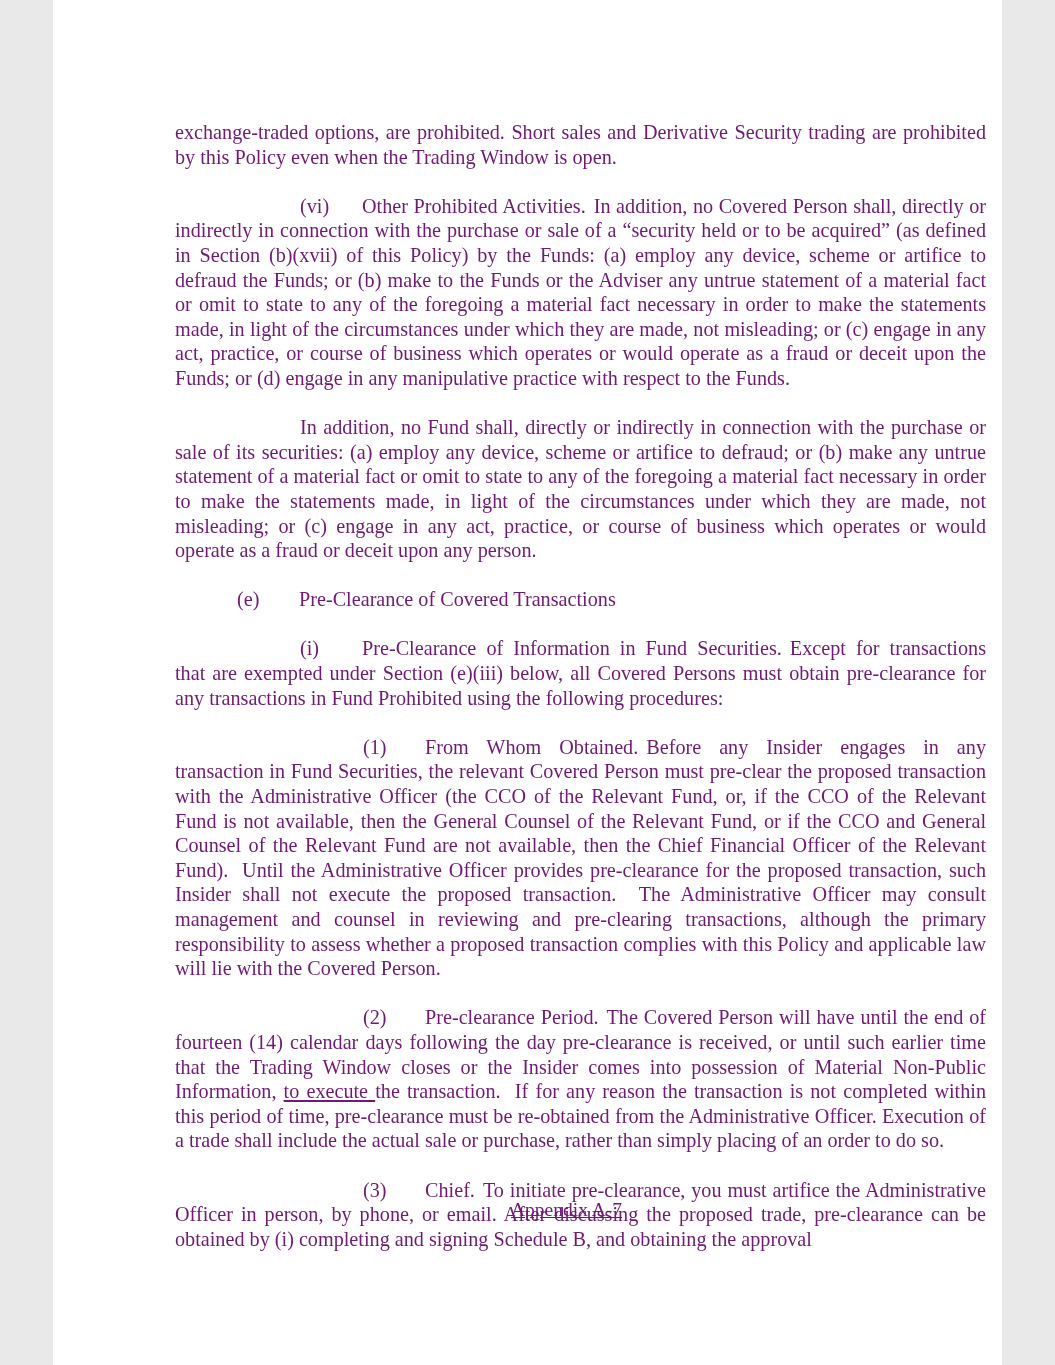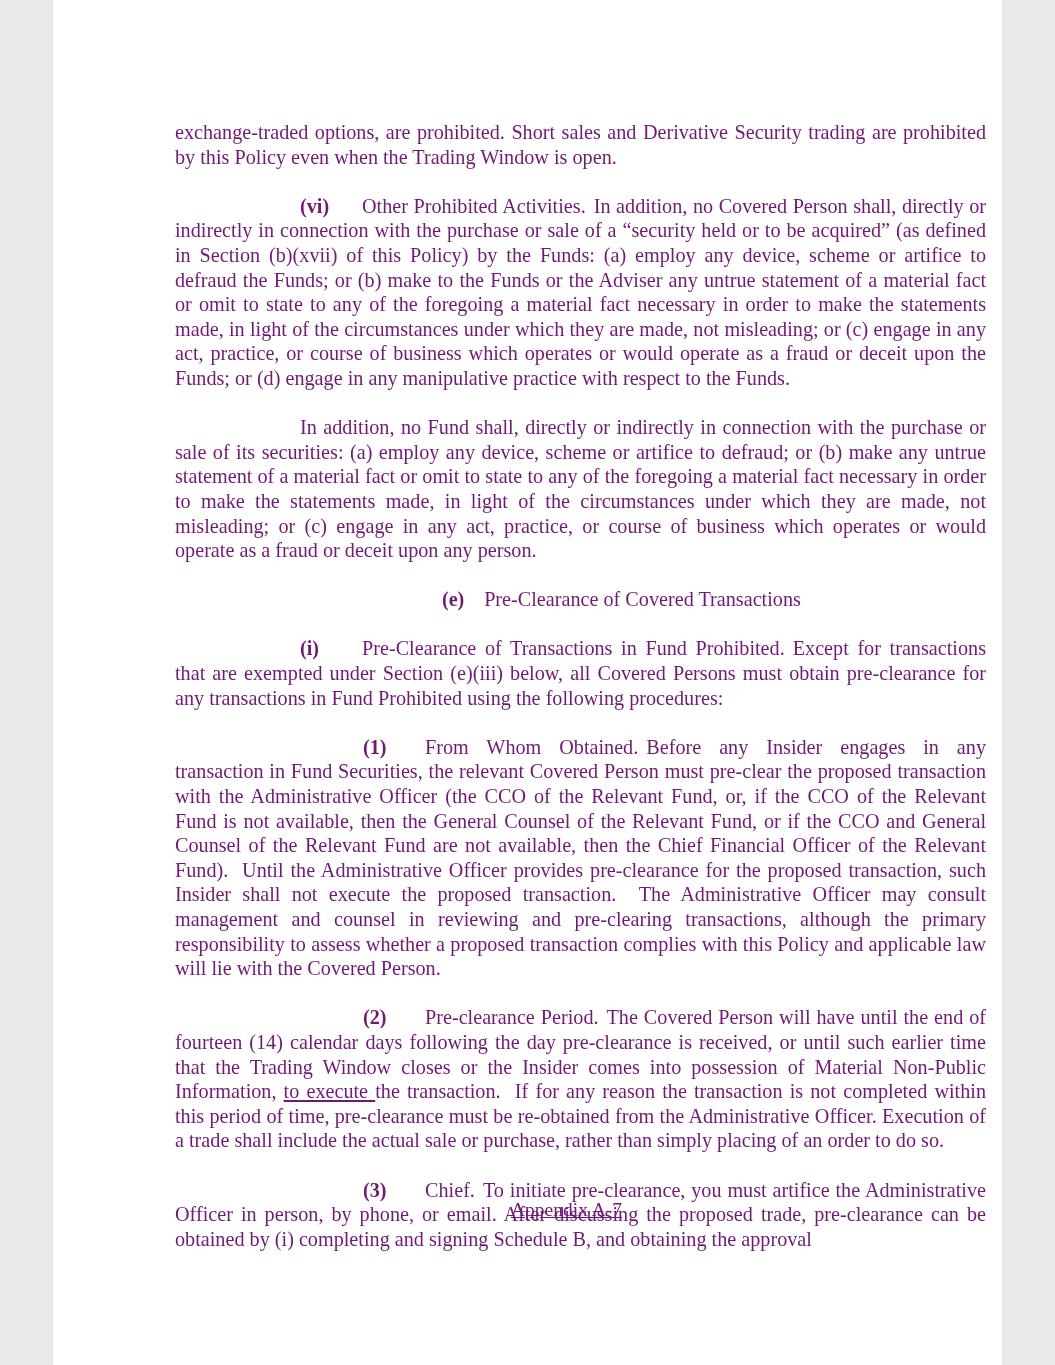--- a/index.html
+++ b/index.html
@@ -24,29 +24,29 @@
     width: 811px;
   }
   p.para {
     margin: 0 0 24.6px 0;
     font-size: 20.2px;
     line-height: 24.6px;
     text-align: justify;
     text-justify: inter-word;
   }
   p.heading {
-    text-align: center;
+    text-align: left;
   }
   .ind62  { text-indent: 62px; }
   .ind125 { text-indent: 125px; }
   .ind188 { text-indent: 188px; }
   .num {
     display: inline-block;
     width: 62px;
-    font-weight: bold;
+    font-weight: normal;
     text-indent: 0;
   }
   b { font-weight: normal; }
   .sgap {
     display: inline-block;
     width: 8px;
   }
   .ul {
     text-decoration: underline;
   }
@@ -68,21 +68,21 @@
   <div class="content">
 
     <p class="para"><span>exchange-traded options, are prohibited. Short sales and Derivative Security trading are prohibited by this Policy even when the Trading Window is open.</span></p>
 
     <p class="para ind125"><span class="num">(vi)</span><b>Other Prohibited Activities.</b><span class="sgap"></span><span>In addition, no Covered Person shall, directly or indirectly in connection with the purchase or sale of a “security held or to be acquired” (as defined in Section (b)(xvii) of this Policy) by the Funds: (a) employ any device, scheme or artifice to defraud the Funds; or (b) make to the Funds or the Adviser any untrue statement of a material fact or omit to state to any of the foregoing a material fact necessary in order to make the statements made, in light of the circumstances under which they are made, not misleading; or (c) engage in any act, practice, or course of business which operates or would operate as a fraud or deceit upon the Funds; or (d) engage in any manipulative practice with respect to the Funds.</span></p>
 
     <p class="para ind125"><span>In addition, no Fund shall, directly or indirectly in connection with the purchase or sale of its securities: (a) employ any device, scheme or artifice to defraud; or (b) make any untrue statement of a material fact or omit to state to any of the foregoing a material fact necessary in order to make the statements made, in light of the circumstances under which they are made, not misleading; or (c) engage in any act, practice, or course of business which operates or would operate as a fraud or deceit upon any person.</span></p>
 
     <p class="para heading ind62"><span class="num">(e)</span><b>Pre-Clearance of Covered Transactions</b></p>
 
-    <p class="para ind125"><span class="num">(i)</span><b>Pre-Clearance of Transactions in Fund Prohibited.</b><span class="sgap"></span><span>Except for transactions that are exempted under Section (e)(iii) below, all Covered Persons must obtain pre-clearance for any transactions in Fund Prohibited using the following procedures:</span></p>
+    <p class="para ind125"><span class="num">(i)</span><b>Pre-Clearance of Information in Fund Securities.</b><span class="sgap"></span><span>Except for transactions that are exempted under Section (e)(iii) below, all Covered Persons must obtain pre-clearance for any transactions in Fund Prohibited using the following procedures:</span></p>
 
     <p class="para ind188"><span class="num">(1)</span><b>From Whom Obtained.</b><span class="sgap"></span><span>Before any Insider engages in any transaction in Fund Securities, the relevant Covered Person must pre-clear the proposed transaction with the Administrative Officer (the CCO of the Relevant Fund, or, if the CCO of the Relevant Fund is not available, then the General Counsel of the Relevant Fund, or if the CCO and General Counsel of the Relevant Fund are not available, then the Chief Financial Officer of the Relevant Fund). &nbsp;Until the Administrative Officer provides pre-clearance for the proposed transaction, such Insider shall not execute the proposed transaction. &nbsp;The Administrative Officer may consult management and counsel in reviewing and pre-clearing transactions, although the primary responsibility to assess whether a proposed transaction complies with this Policy and applicable law will lie with the Covered Person.</span></p>
 
     <p class="para ind188"><span class="num">(2)</span><b>Pre-clearance Period.</b><span class="sgap"></span><span>The Covered Person will have until the end of fourteen (14) calendar days following the day pre-clearance is received, or until such earlier time that the Trading Window closes or the Insider comes into possession of Material Non-Public Information, </span><b class="ul">to execute&nbsp;</b><span>the transaction. &nbsp;If for any reason the transaction is not completed within this period of time, pre-clearance must be re-obtained from the Administrative Officer. Execution of a trade shall include the actual sale or purchase, rather than simply placing of an order to do so.</span></p>
 
     <p class="para ind188"><span class="num">(3)</span><b>Chief.</b><span class="sgap"></span><span>To initiate pre-clearance, you must artifice the Administrative Officer in person, by phone, or email. After discussing the proposed trade, pre-clearance can be obtained by (i) completing and signing Schedule B, and obtaining the approval</span></p>
 
   </div>
 
   <div class="footer"><span>Appendix A-7</span></div>

